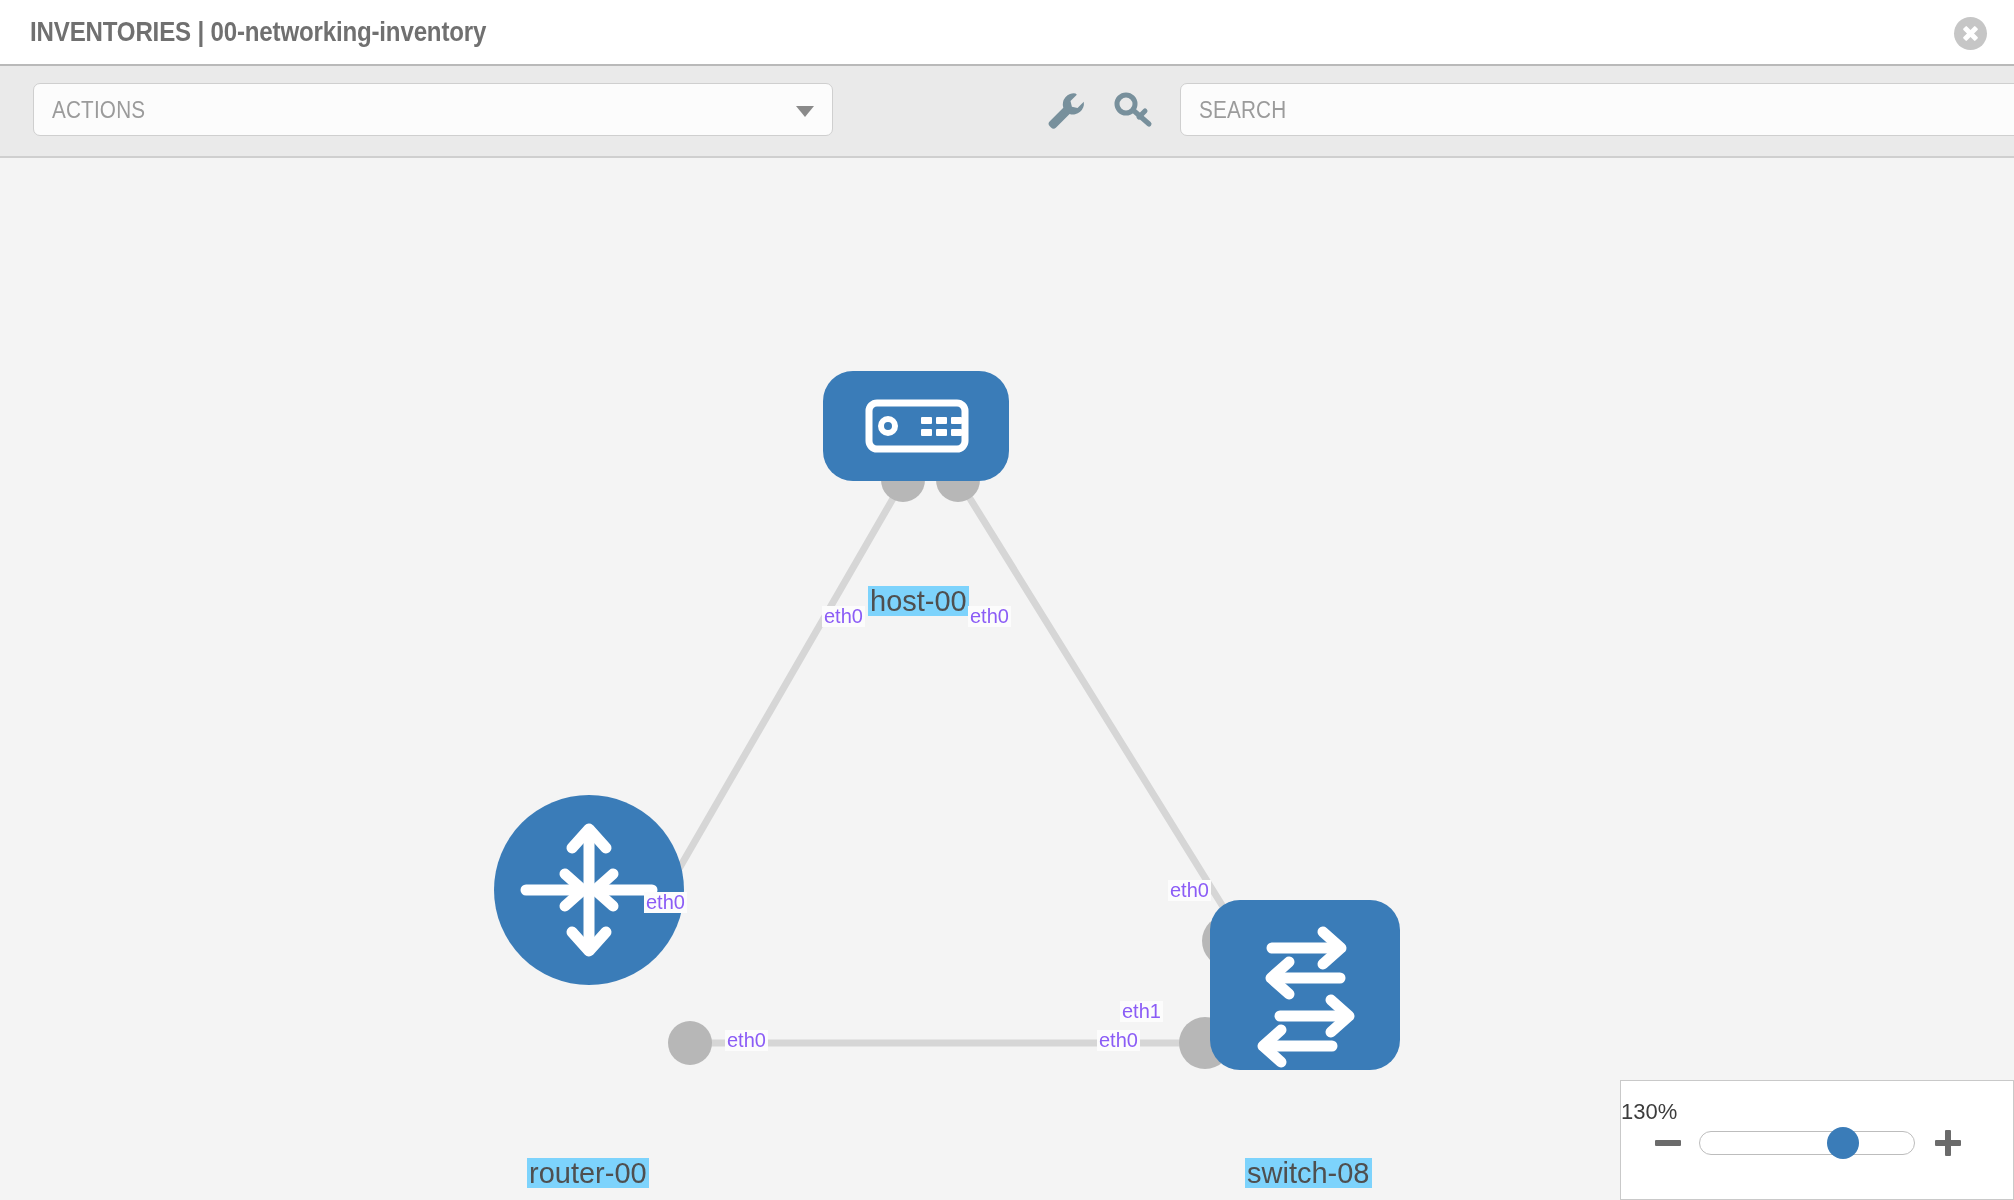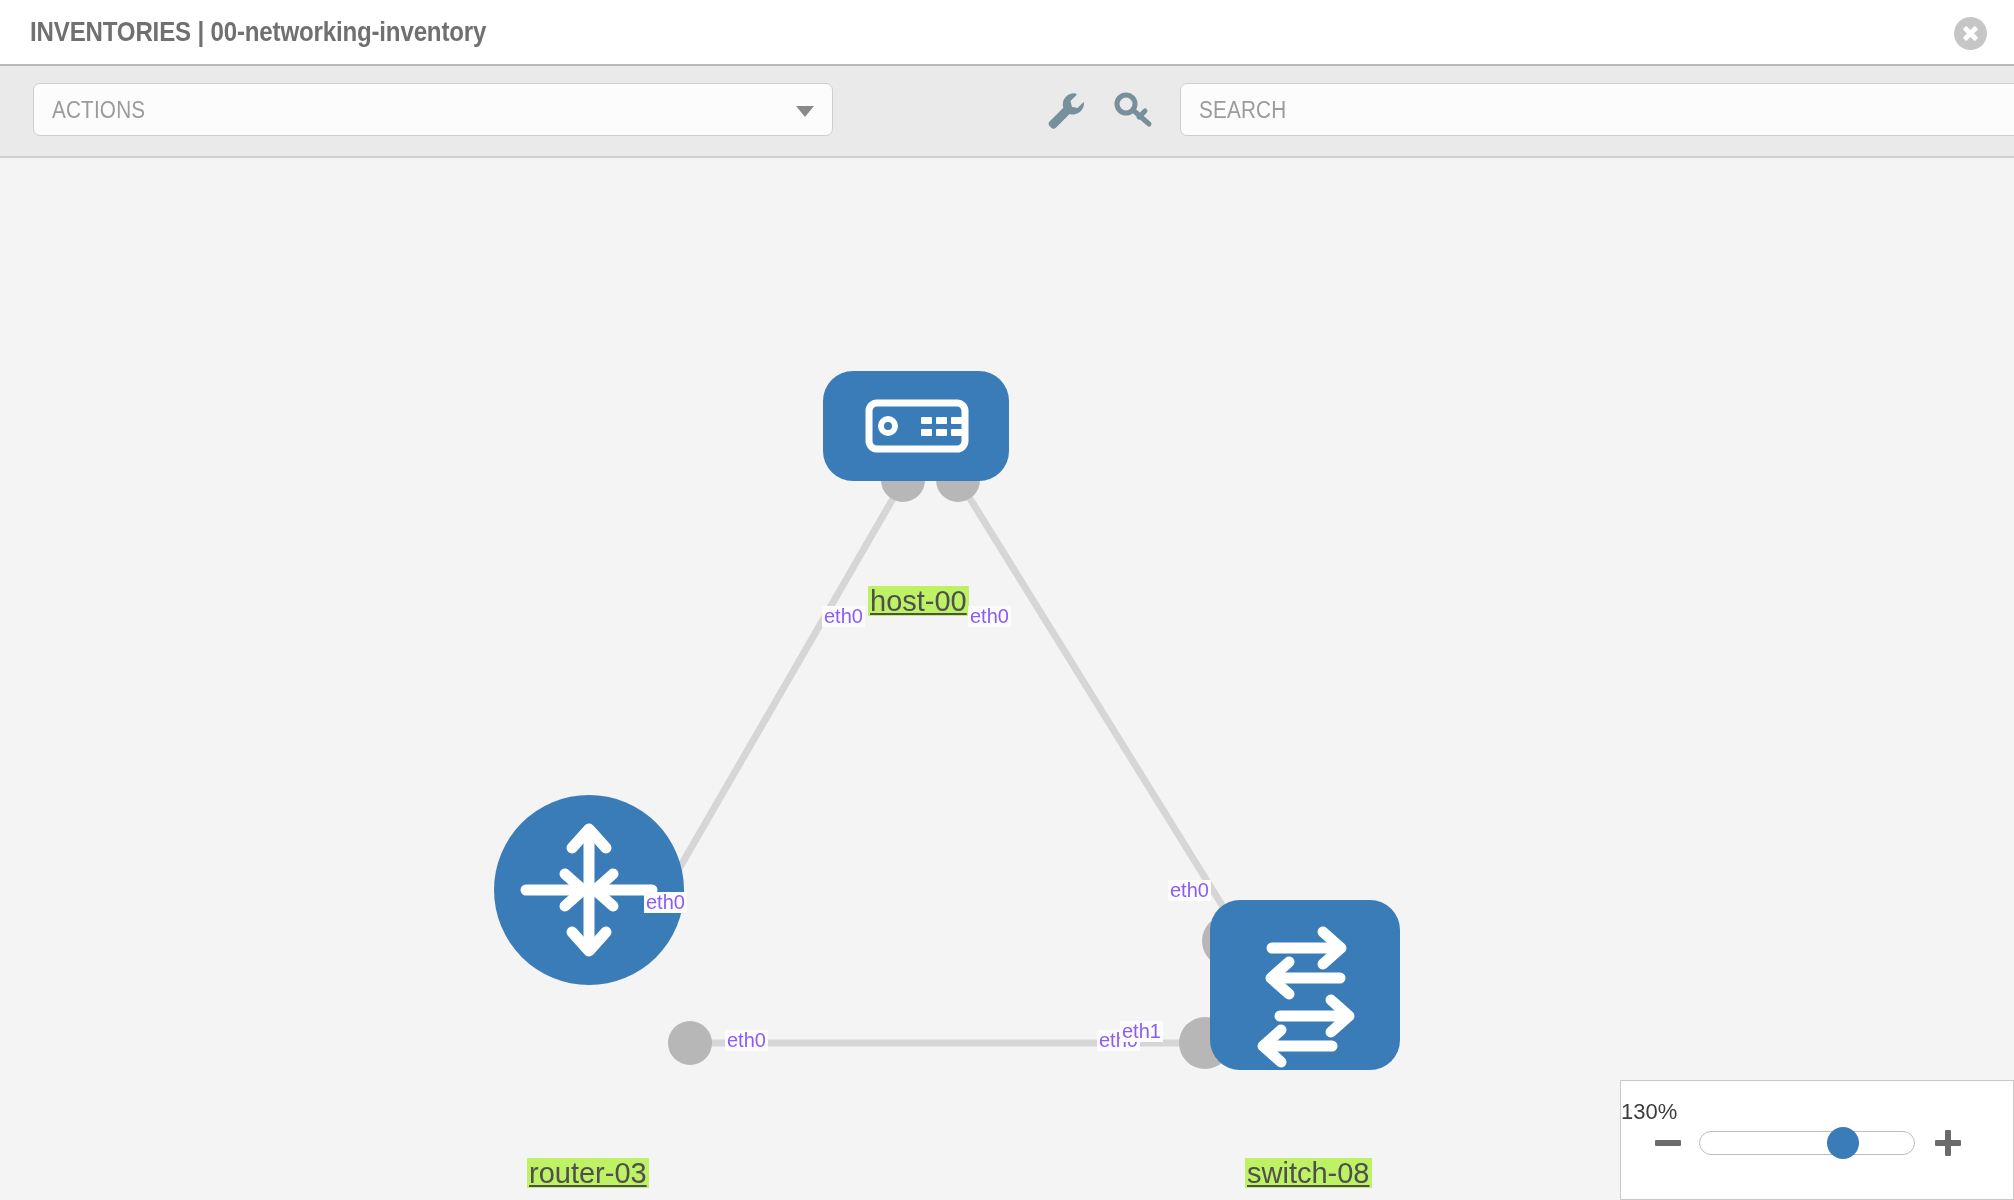--- a/index.html
+++ b/index.html
@@ -134,25 +134,24 @@
     position: absolute;
     left: 0; top: 0;
     width: 2014px;
     height: 1042px;
   }
 
   .node-label {
     position: absolute;
     font-size: 29px;
     color: #4f4f4f;
-    background: #bef264;
+    background: #7dd3fc;
     white-space: nowrap;
     padding: 0 2px;
     line-height: 1.05;
-    text-decoration: underline;
   }
   .iface-label {
     position: absolute;
     font-size: 20px;
     color: #8b5cf6;
     background: #fcfcfc;
     white-space: nowrap;
     padding: 0 2px;
     line-height: 1.05;
   }
@@ -332,30 +331,30 @@
         <polyline points="1331,842 1349,858 1331,874"></polyline>
 
         <line x1="1332" y1="888" x2="1266" y2="888"></line>
         <polyline points="1281,872 1263,888 1281,904"></polyline>
       </g>
     </g>
 
   </svg>
 
   <div class="node-label" style="left:868px; top:428px;">host-00</div>
-  <div class="node-label" style="left:527px; top:1000px;">router-03</div>
+  <div class="node-label" style="left:527px; top:1000px;">router-00</div>
   <div class="node-label" style="left:1245px; top:1000px;">switch-08</div>
 
   <div class="iface-label" style="left:822px; top:448px;">eth0</div>
   <div class="iface-label" style="left:968px; top:448px;">eth0</div>
   <div class="iface-label" style="left:644px; top:734px;">eth0</div>
   <div class="iface-label" style="left:1168px; top:722px;">eth0</div>
   <div class="iface-label" style="left:725px; top:872px;">eth0</div>
   <div class="iface-label" style="left:1097px; top:872px;">eth0</div>
-  <div class="iface-label" style="left:1120px; top:863px;">eth1</div>
+  <div class="iface-label" style="left:1120px; top:843px;">eth1</div>
 
 </div>
 
 <div id="zoom-panel">
   <div id="zoom-level">130%</div>
   <div id="zoom-minus">
     <div class="h"></div>
   </div>
   <div id="zoom-slider">
     <div id="zoom-thumb" style="left: 127.38px;"></div>

